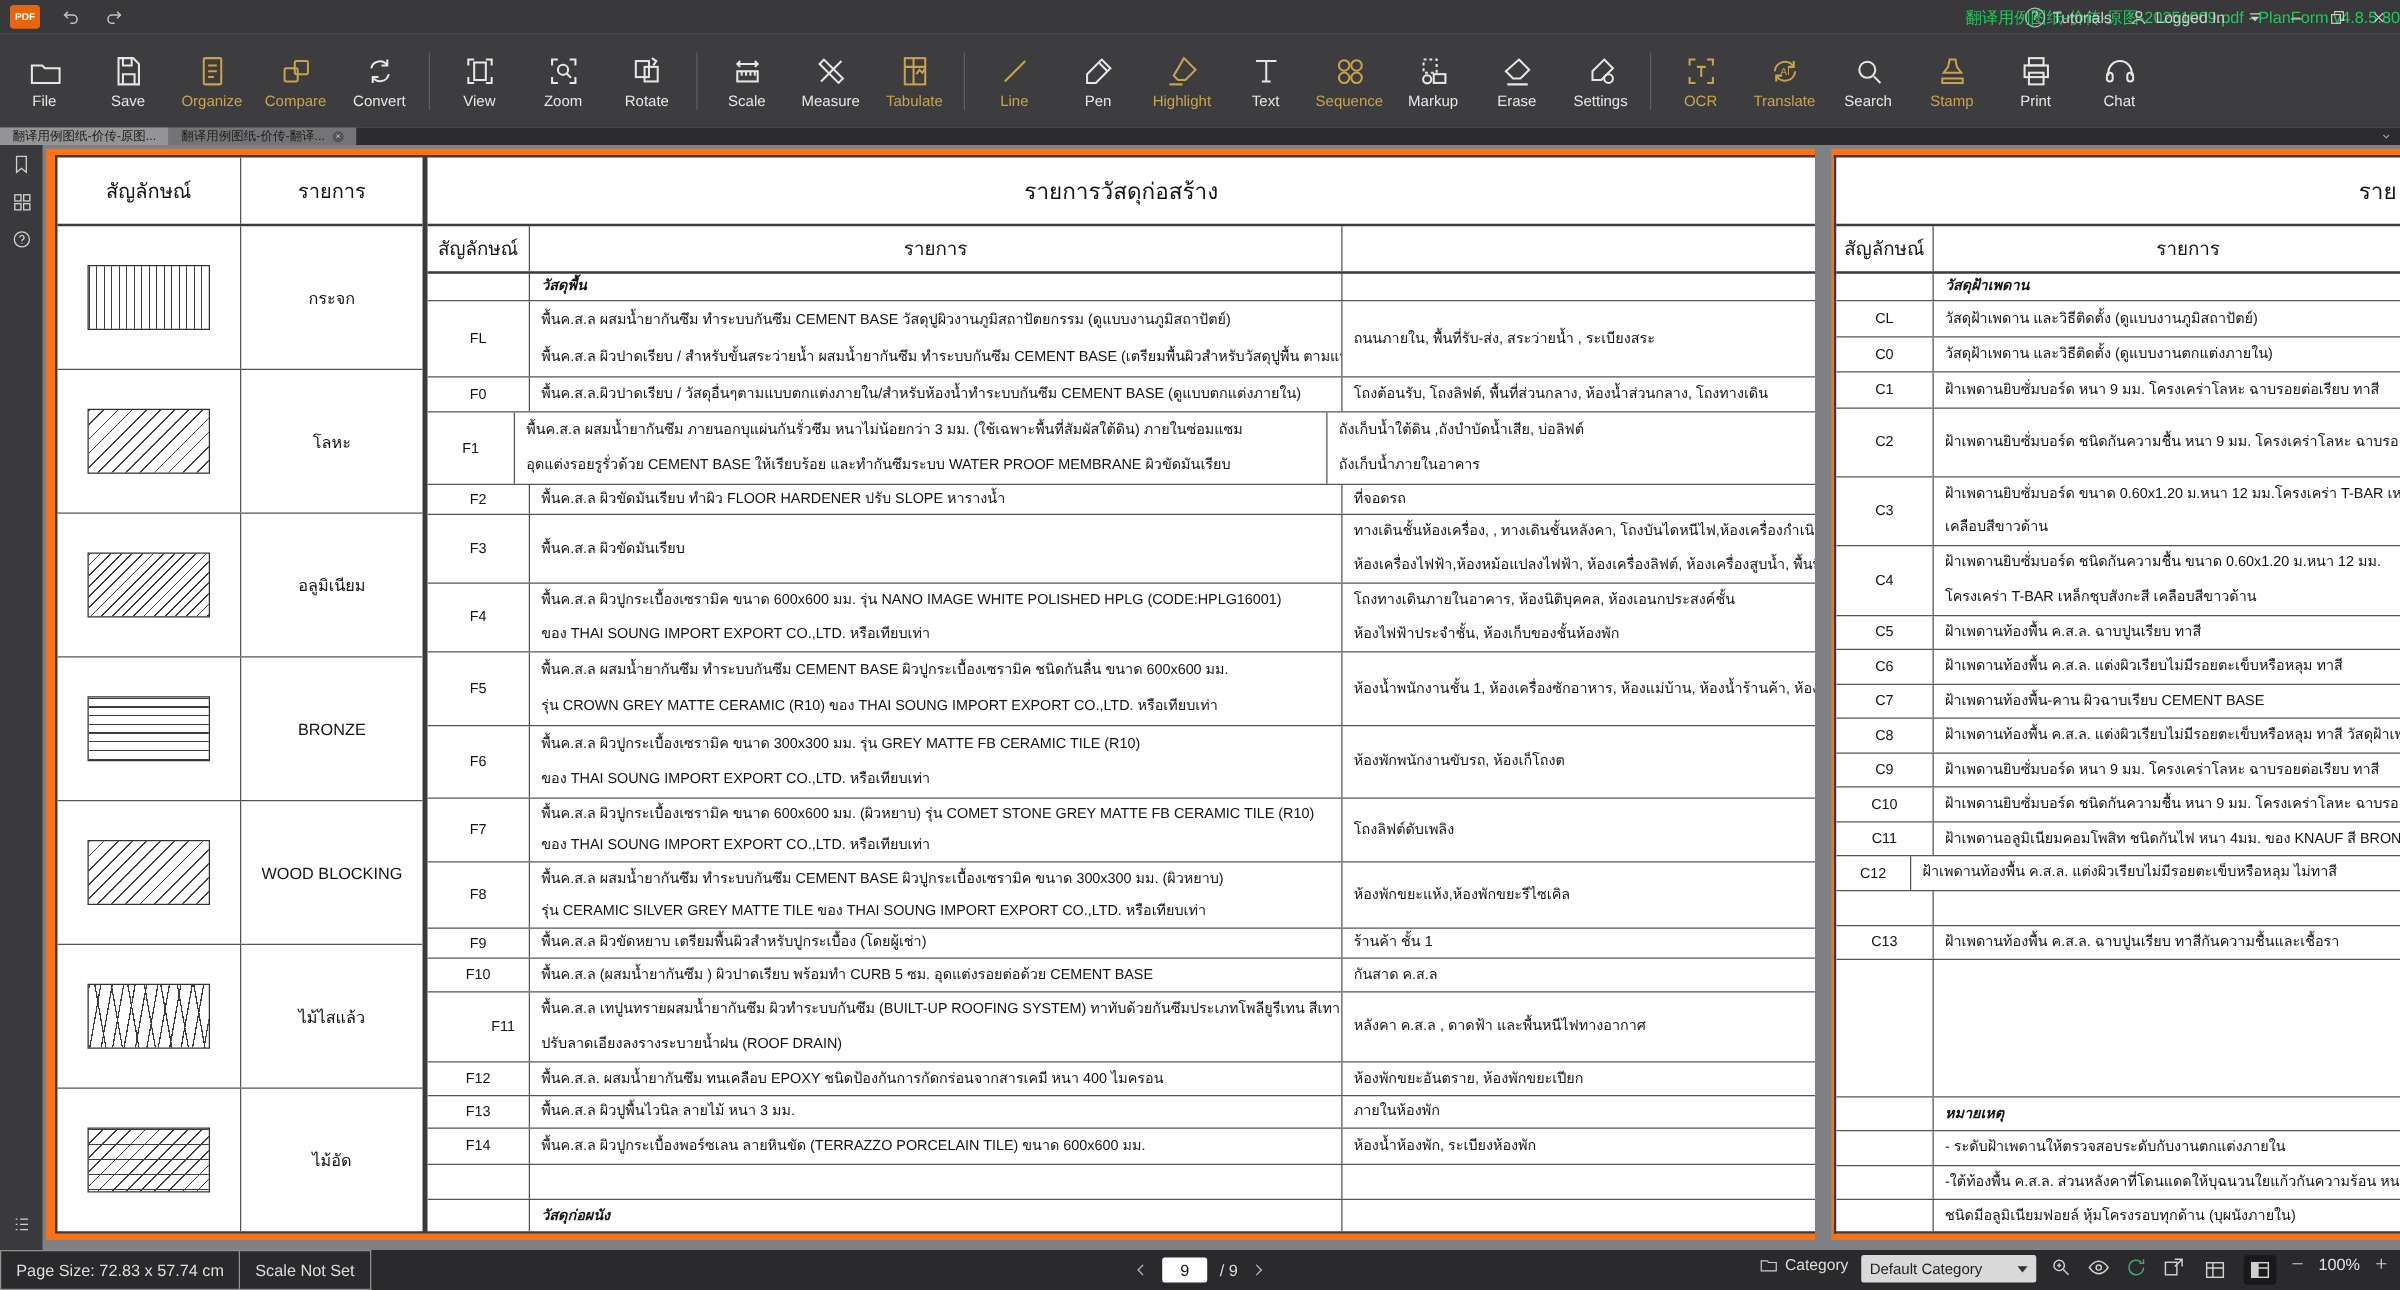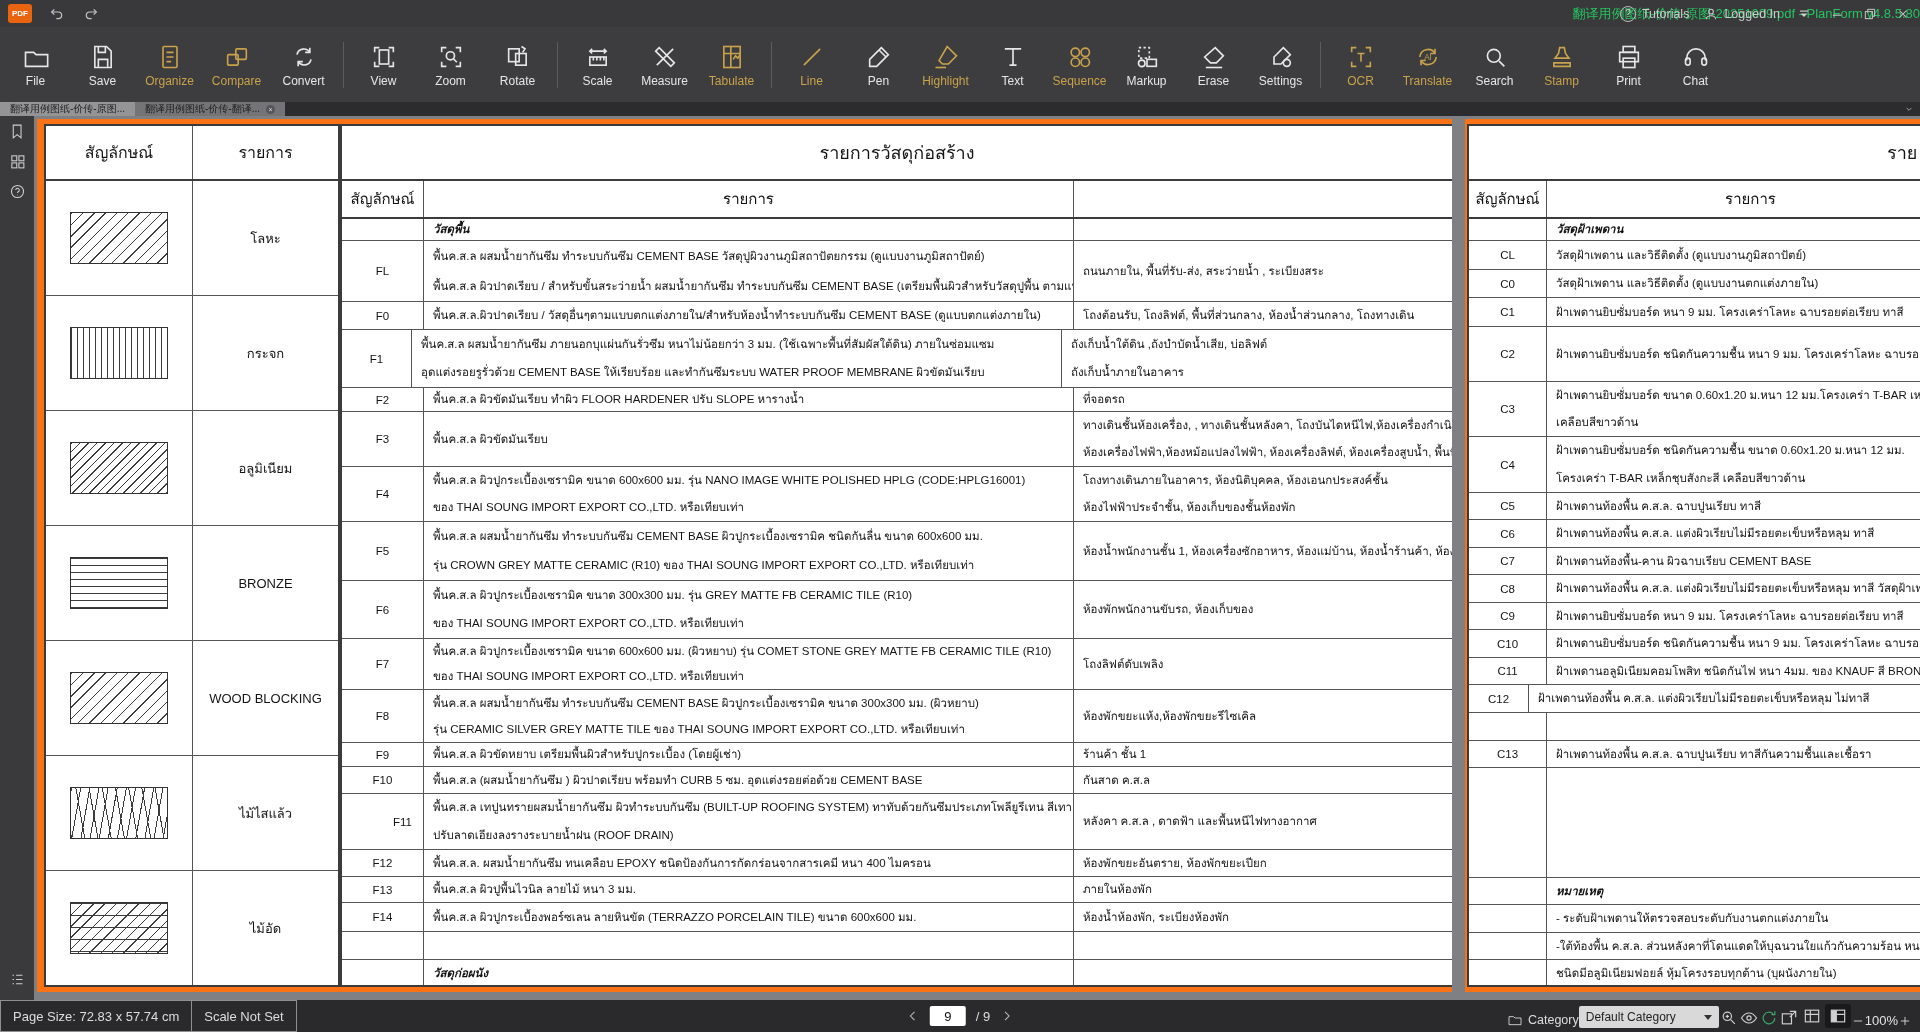--- a/index.html
+++ b/index.html
@@ -91,21 +91,21 @@
   .statusbar{position:absolute;bottom:0;left:0;right:0;height:32px;background:#2a2a2c;
              display:flex;align-items:center;color:#dddddd;z-index:6}
   .sb-box{height:100%;display:flex;align-items:center;padding:0 12px;border:1px solid #8f8f8f;
           box-sizing:border-box;font-size:13px;white-space:nowrap}
   .sb-box+.sb-box{border-left:none}
   .pager{position:absolute;left:50%;transform:translateX(-50%);display:flex;align-items:center;gap:10px}
   .pg-chev{width:14px;height:14px;stroke:#bbb;fill:none;stroke-width:1.8}
   .pg-box{width:36px;height:20px;background:#fff;color:#111;border-radius:2px;font-size:13px;
           display:flex;align-items:center;justify-content:center}
   .pg-total{font-size:13px;color:#ddd}
-  .sb-right{position:absolute;right:8px;display:flex;align-items:flex-end;gap:0}
+  .sb-right{position:absolute;right:8px;display:flex;align-items:flex-start;gap:10px}
   .sb-cat{display:flex;align-items:center;gap:5px;font-size:12.5px}
   .sb-dd{width:140px;height:22px;background:#d9d9d9;color:#1f1f1f;font-size:12px;
          display:flex;align-items:center;justify-content:space-between;padding:0 7px;box-sizing:border-box;border-radius:2px}
   .dd-arrow{width:0;height:0;border-left:4px solid transparent;border-right:4px solid transparent;
             border-top:5px solid #333}
   .sb-ico{width:20px;height:20px;stroke:#d0d0d0;fill:none;stroke-width:1.4}
   .sb-ico.green{stroke:#3aa96c}
   .sb-tbtn{width:26px;height:24px;display:flex;align-items:center;justify-content:center;border-radius:3px}
   .sb-tbtn.pressed{background:#19191b}
   .zoomtxt{font-size:13px;color:#e2e2e2}
@@ -408,29 +408,29 @@
 
   <div class="page page-main">
     <div class="legend">
       <div class="lg-head">
         <div class="lg-th" style="width:146px;border-right:1px solid #555">สัญลักษณ์</div>
         <div class="lg-th" style="flex:1">รายการ</div>
       </div>
       <div class="lg-body" id="legend-body">
           <div class="lg-row">
             <div class="lg-sym">
-              <div class="swatch pat-diag"></div>
-            </div>
-            <div class="lg-label">โลหะ</div>
+              <div class="swatch pat-vlines"></div>
+            </div>
+            <div class="lg-label">กระจก</div>
           </div>
           <div class="lg-row">
             <div class="lg-sym">
-              <div class="swatch pat-vlines"></div>
-            </div>
-            <div class="lg-label">กระจก</div>
+              <div class="swatch pat-diag"></div>
+            </div>
+            <div class="lg-label">โลหะ</div>
           </div>
           <div class="lg-row">
             <div class="lg-sym">
               <div class="swatch pat-diag-fine"></div>
             </div>
             <div class="lg-label">อลูมิเนียม</div>
           </div>
           <div class="lg-row">
             <div class="lg-sym">
               <div class="swatch pat-hlines"></div>
@@ -559,21 +559,21 @@
           </div>
           <div class="tr" style="height: 58px;">
             <div class="td td-code" style="width: 82px; flex: 0 0 auto;">
               <span>F6</span>
             </div>
             <div class="td" style="width: 650px; flex: 0 0 auto;">
               <div class="tline">พื้นค.ส.ล ผิวปูกระเบื้องเซรามิค ขนาด 300x300 มม. รุ่น GREY MATTE FB CERAMIC TILE (R10)</div>
               <div class="tline">ของ THAI SOUNG IMPORT EXPORT CO.,LTD. หรือเทียบเท่า</div>
             </div>
             <div class="td" style="flex: 1 1 0%;">
-              <div class="tline">ห้องพักพนักงานขับรถ, ห้องเก็บของ</div>
+              <div class="tline">ห้องพักพนักงานขับรถ, ห้องเก็โถงต</div>
             </div>
           </div>
           <div class="tr" style="height: 51px;">
             <div class="td td-code" style="width: 82px; flex: 0 0 auto;">
               <span>F7</span>
             </div>
             <div class="td" style="width: 650px; flex: 0 0 auto;">
               <div class="tline">พื้นค.ส.ล ผิวปูกระเบื้องเซรามิค ขนาด 600x600 มม. (ผิวหยาบ) รุ่น COMET STONE GREY MATTE FB CERAMIC TILE (R10)</div>
               <div class="tline">ของ THAI SOUNG IMPORT EXPORT CO.,LTD.  หรือเทียบเท่า</div>
             </div>

